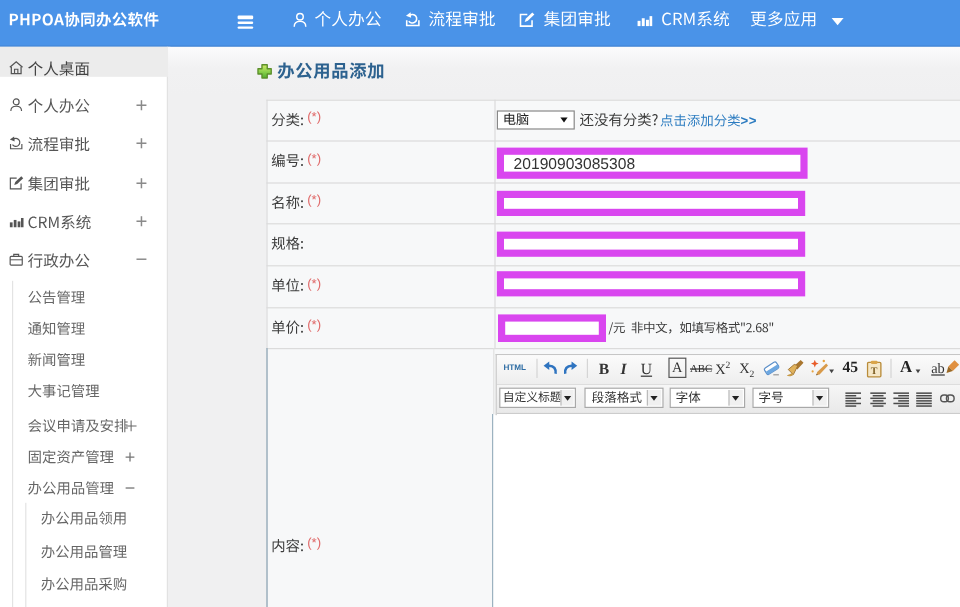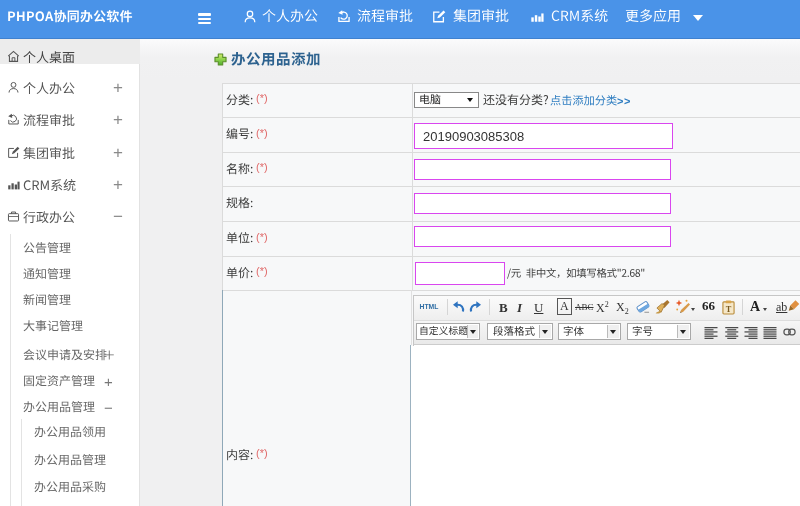--- a/index.html
+++ b/index.html
@@ -9,21 +9,21 @@
 #side{position:absolute;left:0;top:38.5px;width:140px;height:467.5px;background:#fff;border-right:1px solid #e2e2e2}
 #srow1{position:absolute;left:0;top:38.5px;width:142px;height:25px;background:#ececec}
 .pm{position:absolute;left:113px;font-size:17px;font-weight:300;color:#8a8a8a;line-height:17px;font-family:"Liberation Sans",sans-serif}
 .pm2{position:absolute;left:104px;font-size:15px;color:#777;line-height:17px;font-family:"Liberation Sans",sans-serif}
 #main{position:absolute;left:140px;top:38.5px;width:660px;height:467.5px;background:linear-gradient(180deg,#fbfbfc 0,#f1f1f2 18px,#f0f0f1 40px)}
 #tbl{position:absolute;left:222px;top:83px;width:578px;height:423px;background:#f7f8f9;border-top:1px solid #dbdbdb;border-left:1px solid #dbdbdb}
 .hline{position:absolute;left:222px;width:578px;height:1px;background:#dbdbdb}
 .star{position:absolute;left:256px;color:#e06a6a;font-size:11px}
 #sel1{position:absolute;left:414px;top:91.5px;width:65px;height:16.5px;background:#fff;border:1px solid #888}
 
-.inp{position:absolute;background:#fff;border:1px solid #d946ef;font-family:"Liberation Sans",sans-serif;font-size:13.5px;color:#333;padding:0 5px;outline:none}
+.inp{position:absolute;background:#fff;border:6px solid #d946ef;font-family:"Liberation Sans",sans-serif;font-size:13.5px;color:#333;padding:0 5px;outline:none}
 #ed{position:absolute;left:413px;top:295px;width:600px;height:420px;border-top:1px solid #c6c6c6;background:#fff}
 #tb1{position:absolute;left:414px;top:296px;width:598px;height:25px;background:linear-gradient(#fbfbfb,#eee);border-bottom:1px solid #ddd}
 #tb2{position:absolute;left:414px;top:321px;width:598px;height:24px;background:linear-gradient(#f6f6f6,#e9e9e9);border-bottom:1px solid #ccc}
 #edc{position:absolute;left:411px;top:346px;width:601px;height:369px;background:#fff}
 .vsep{position:absolute;top:299px;width:1px;height:16px;background:#d5d5d5}
 .ws{position:absolute;top:322.5px;height:17px;background:#fff;border:1px solid #a8a8a8}
 .wsa{position:absolute;right:1px;top:1px;width:11.5px;height:13.5px;background:#f0f0f0;border-left:1px solid #bbb;z-index:5}
 .wsa:after{content:"";position:absolute;left:2.2px;top:5px;width:0;height:0;border:3px solid transparent;border-top:4px solid #222}
 </style></head><body>
 <svg width="0" height="0" style="position:absolute">
@@ -586,21 +586,21 @@
     <path d="M5 12.5c-1.5 1.5-3.4 1.2-4.3 2.6 1.8.8 4.5.5 5.8-1z" fill="#c79a48"></path>
   </svg>
 <svg style="position:absolute;left:675px;top:299px;width:16px;height:16px" viewBox="0 0 16 16">
     <path d="M4 .8l.9 2.2L7.2 4l-2.3 1L4 7.3 3.1 5 .8 4l2.3-.9z" fill="#e85c2a"></path>
     <path d="M15 5.5L13.5 4 6 11l-.8 2.8 2.8-.8z" fill="#d89a4a"></path>
     <path d="M5.2 13.8l1.4-.4-1-1z" fill="#5a4a30"></path>
     <circle cx="11.5" cy="1.8" r="1" fill="#e8a33d"></circle>
     <circle cx="2.2" cy="10.5" r="0.9" fill="#e8a33d"></circle>
   </svg>
 <div style="position:absolute;left:691px;top:307.5px;width:0;height:0;border:2.8px solid transparent;border-top:3.8px solid #444"></div>
-<div style="position:absolute;left:702px;top:299px;font-size:13px;color:#222;font-family:&quot;Liberation Serif&quot;,serif;line-height:1;font-weight:bold">66</div>
+<div style="position:absolute;left:702px;top:299px;font-size:13px;color:#222;font-family:&quot;Liberation Serif&quot;,serif;line-height:1;font-weight:bold">45</div>
 <svg style="position:absolute;left:722px;top:300px;width:13px;height:15px" viewBox="0 0 14 16">
     <rect x="1" y="2" width="12" height="13" rx="1" fill="#f5e7c8" stroke="#b98c3a" stroke-width="1.2"></rect>
     <rect x="4" y="0.5" width="6" height="3" rx="1" fill="#d9a44a"></rect>
     <text x="7" y="12.5" font-size="9" font-weight="bold" fill="#7a5a1e" text-anchor="middle" font-family="Liberation Serif">T</text>
   </svg>
 <div class="vsep" style="left:742px"></div>
 <div style="position:absolute;left:750px;top:300px;font-size:14px;color:#222;font-family:&quot;Liberation Serif&quot;,serif;line-height:1;font-weight:bold">A</div>
 <div style="position:absolute;left:763px;top:307.5px;width:0;height:0;border:2.8px solid transparent;border-top:3.8px solid #444"></div>
 <div style="position:absolute;left:776px;top:301px;font-size:12px;color:#333;font-family:&quot;Liberation Serif&quot;,serif;line-height:1"><u>ab</u></div>
 <svg style="position:absolute;left:788px;top:299px;width:12px;height:13px" viewBox="0 0 16 16">

